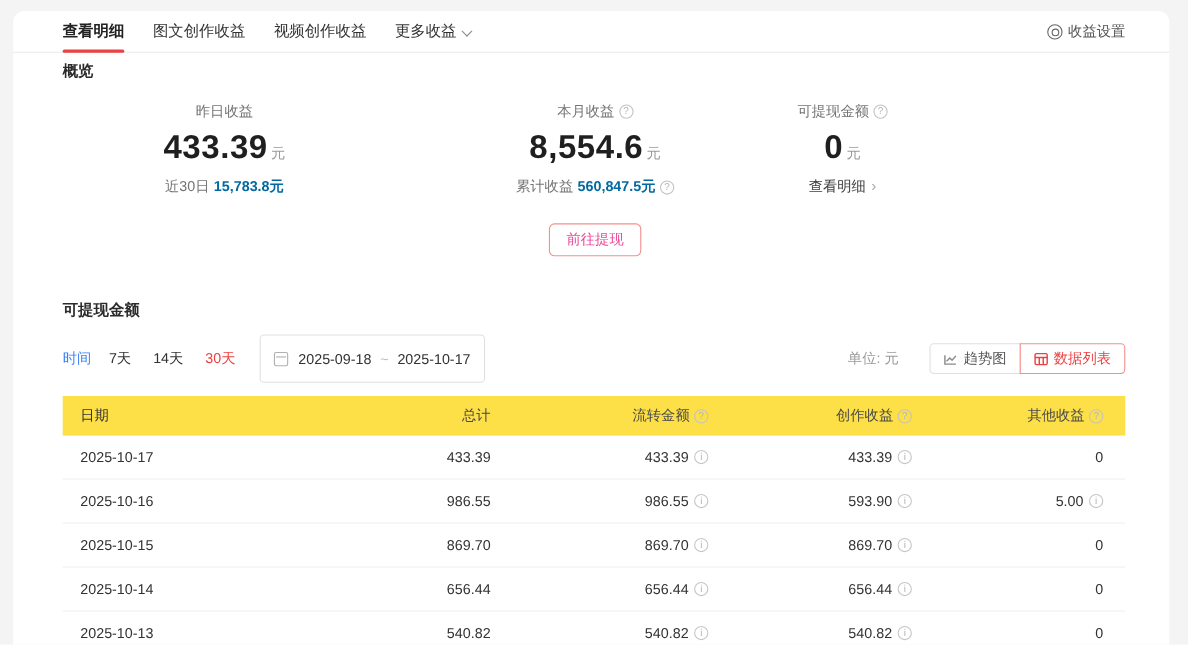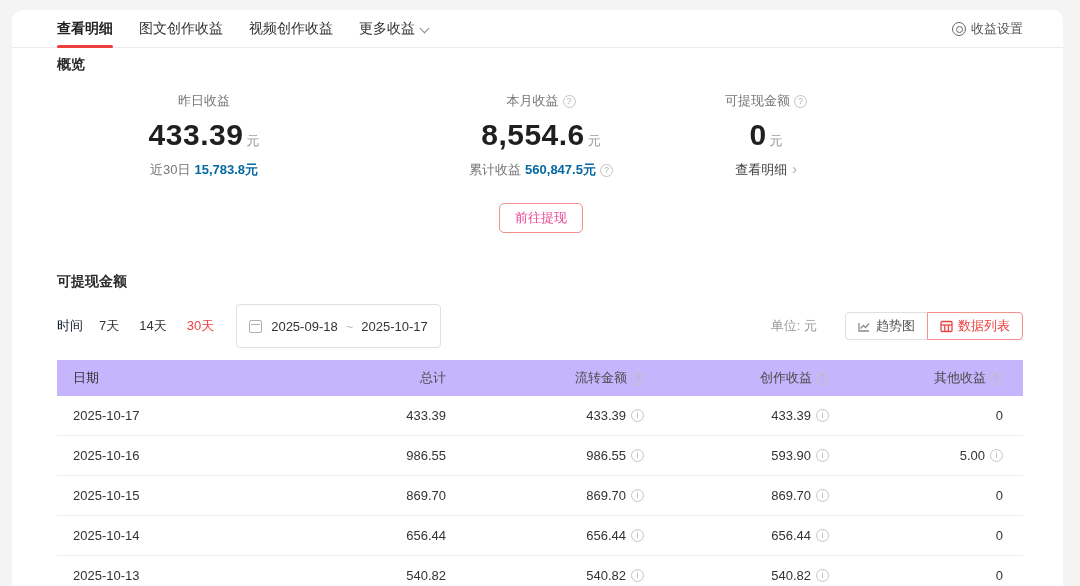--- a/index.html
+++ b/index.html
@@ -77,21 +77,21 @@
   .withdraw-row .spacer { width:384px; }
   .withdraw-row .wrap { width:290px; text-align:center; }
   .btn-withdraw {
     display:inline-block; border:1px solid #f3908c; color:#ec4899; background:#fff;
     font-size:13px; padding:5px 15px; border-radius:5px; cursor:pointer;
   }
 
   
   .trend-title { margin-top:32px; }
   .filters { display:flex; align-items:center; padding:0 40px 0 45px; margin-top:13px; }
-  .flabel { color:#0f172a; margin-right:16px; }
+  .flabel { color:#3b82f6; margin-right:16px; }
   .range { color:#333; margin-right:20px; cursor:pointer; }
   .range.active { color:#ed4040; }
   .datebox {
     display:flex; align-items:center; border:1px solid #e0e0e0; border-radius:4px;
     height:44px; padding:0 12px; margin-left:2px; cursor:pointer; color:#333;
   }
   .datebox .sep { color:#bbb; margin:0 8px; }
   .cal-icon { width:13px; height:13px; margin-right:9px; position:relative; border:1.2px solid #b0b0b0; border-radius:2px; }
   .cal-icon::before { content:""; position:absolute; left:1px; right:1px; top:3px; border-top:1.2px solid #b0b0b0; }
   .filters .right { margin-left:auto; display:flex; align-items:center; }
@@ -103,21 +103,21 @@
   .seg-btn.left { border-radius:4px 0 0 4px; }
   .seg-btn.right { border-radius:0 4px 4px 0; border:1px solid #f3908c; color:#ed4040; margin-left:-1px; position:relative; }
   .seg-btn svg { margin-right:5px; }
 
   
   .table { margin:12px 40px 0 45px; }
   .tr {
     display:grid; grid-template-columns:300px 105px 198px 185px 1fr;
     align-items:center; height:40px; border-bottom:1px solid #f0f0f0;
   }
-  .tr.head { background:#c4b5fd; height:36px; border-bottom:none; color:#4a4a4a; }
+  .tr.head { background:#fde047; height:36px; border-bottom:none; color:#4a4a4a; }
   .td { padding:0 16px; display:flex; align-items:center; }
   .td.num { justify-content:flex-end; }
   .td.last { padding-right:20px; }
   .tr .td:first-child { color:#333; }
 </style>
 </head>
 <body>
 
 <div class="card">
 

